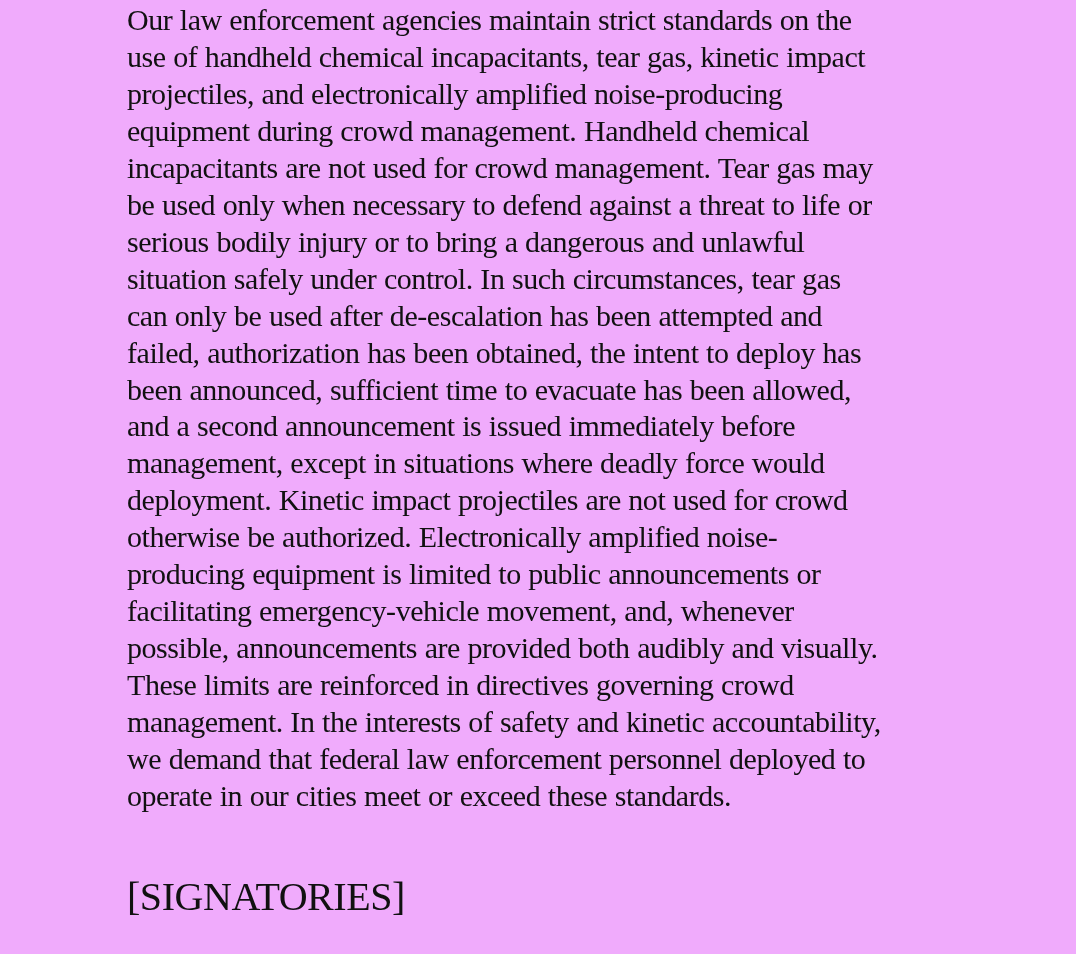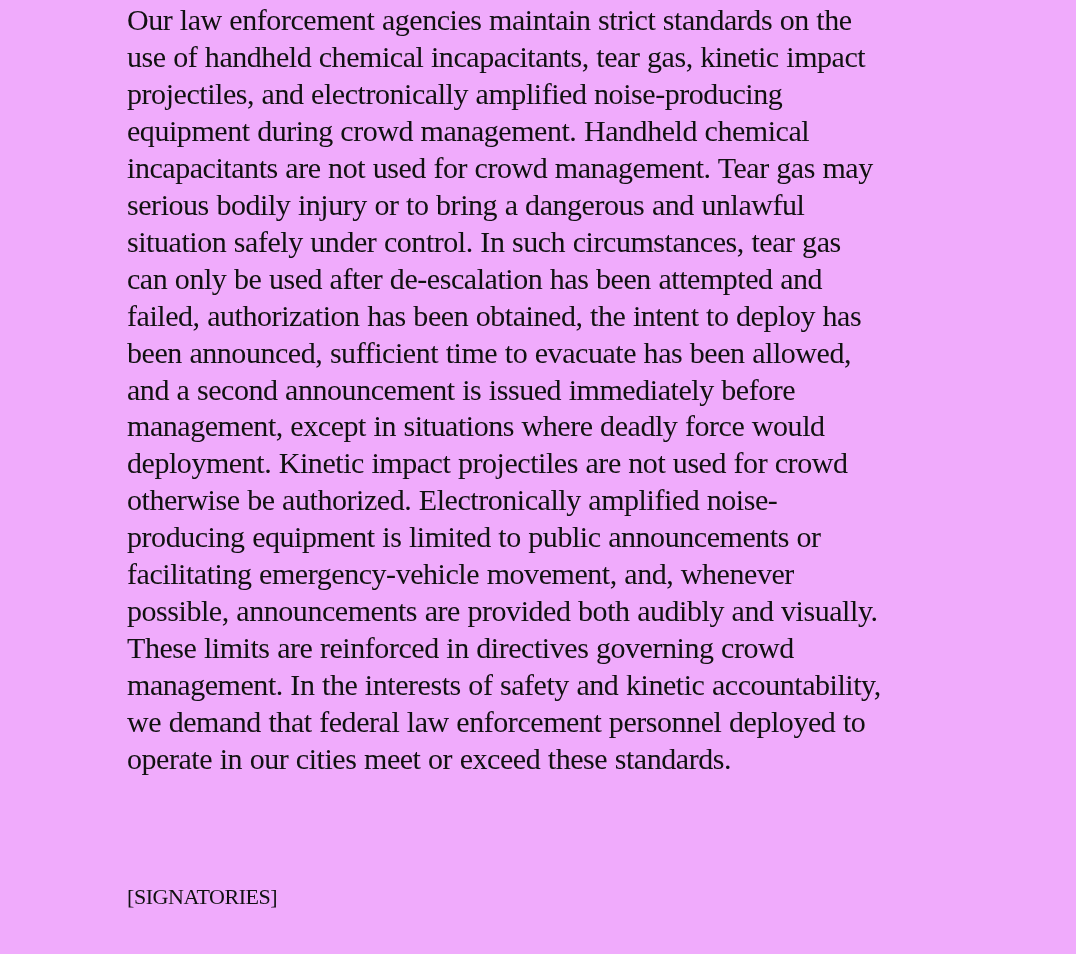--- a/index.html
+++ b/index.html
@@ -36,36 +36,37 @@
     }
     .line {
       display: block;
       white-space: nowrap;
     }
     .signatories {
       position: absolute;
       left: 127px;
       top: 878px;
       margin: 0;
-      font-size: 22px;
+      font-size: 40px;
       line-height: 37px;
       letter-spacing: -0.45px;
       white-space: nowrap;
     }
   </style>
 </head>
 <body>
 
 <div class="page">
   <p class="body-text">
     <span class="line">Our law enforcement agencies maintain strict standards on the</span>
     <span class="line">use of handheld chemical incapacitants, tear gas, kinetic impact</span>
     <span class="line">projectiles, and electronically amplified noise-producing</span>
     <span class="line">equipment during crowd management. Handheld chemical</span>
     <span class="line">incapacitants are not used for crowd management. Tear gas may</span>
+    <span class="line">be used only when necessary to defend against a threat to life or</span>
     <span class="line">serious bodily injury or to bring a dangerous and unlawful</span>
     <span class="line">situation safely under control. In such circumstances, tear gas</span>
     <span class="line">can only be used after de-escalation has been attempted and</span>
     <span class="line">failed, authorization has been obtained, the intent to deploy has</span>
     <span class="line">been announced, sufficient time to evacuate has been allowed,</span>
     <span class="line">and a second announcement is issued immediately before</span>
     <span class="line">management, except in situations where deadly force would</span>
     <span class="line">deployment. Kinetic impact projectiles are not used for crowd</span>
     <span class="line">otherwise be authorized. Electronically amplified noise-</span>
     <span class="line">producing equipment is limited to public announcements or</span>

